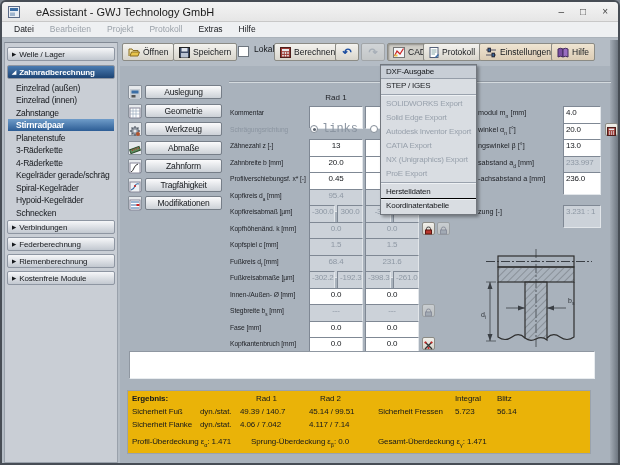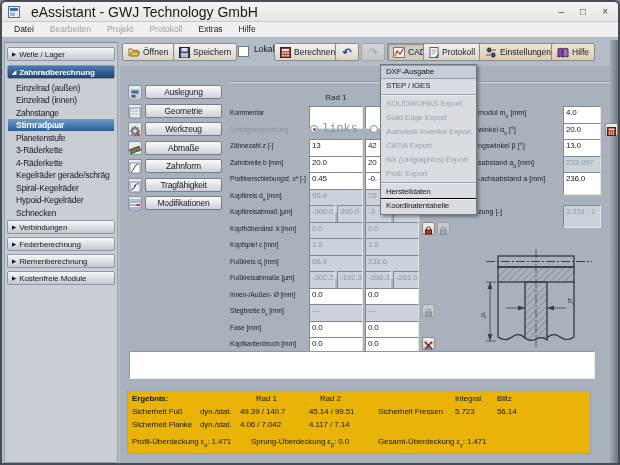--- a/index.html
+++ b/index.html
@@ -2,21 +2,21 @@
 <html lang="de"><head>
 <meta charset="utf-8">
 <style>
   html,body{margin:0;padding:0;background:#7d858f;font-family:"Liberation Sans",sans-serif;}
   *{box-sizing:border-box;}
   .window{position:relative;width:620px;height:465px;background:#b4bcc5;border:2px solid #474d55;
           border-radius:6px 6px 0 0;overflow:hidden;}
   
   .titlebar{position:absolute;left:0;top:0;width:100%;height:20px;background:linear-gradient(#f4f4f4,#e6e6e6);
             display:flex;align-items:center;padding:0 6px;border-bottom:1px solid #c8c8c8;}
-  .titlebar .title{font-size:14px;color:#1a1a1a;margin-left:11px;flex:1;white-space:nowrap;}
+  .titlebar .title{font-size:11px;color:#1a1a1a;margin-left:16px;flex:1;white-space:nowrap;}
   .wctl{display:flex;gap:16px;margin-right:4px;}
   .wctl span{font-size:10px;color:#444;line-height:18px;cursor:default;}
   .appicon{width:12px;height:12px;display:inline-block;}
   
   .menubar{position:absolute;left:0;top:20px;width:100%;height:16px;background:#eef0f2;
            border-bottom:1px solid #aab2ba;display:flex;align-items:center;padding-left:4px;}
   .menubar .mi{font-size:8.5px;color:#17191d;padding:0 8px;line-height:15px;}
   .menubar .mi.dis{color:#9aa1a9;}
   
   .sidebar{position:absolute;left:2px;top:40px;width:114px;height:421px;background:#c9ced5;
@@ -47,21 +47,21 @@
           background:linear-gradient(90deg,#a3abb5,#6e7680);}
   .navicon{position:absolute;left:126px;width:14px;height:14px;background:#e6e9ec;
            border:1px solid #89919b;border-radius:1px;}
   .navbtn{position:absolute;left:143px;width:77px;height:14px;background:linear-gradient(#fbfbfc,#ccd1d7);
           border:1px solid #767e88;border-radius:2px;font-size:8.5px;line-height:12px;text-align:center;
           color:#15181c;letter-spacing:-.2px;}
   .groupline{position:absolute;left:227px;top:79px;width:382px;height:1px;background:#8f97a1;
              box-shadow:0 1px 0 #d4dade;}
   .colhead{position:absolute;left:307px;top:91px;width:54px;text-align:center;font-size:8px;color:#1d1f24;}
   
-  .frow{position:absolute;left:228px;width:388px;height:13px;}
+  .frow{position:absolute;left:228px;width:388px;height:13px;text-align:center;}
   .flabel{position:absolute;left:0;line-height:13px;font-size:8px;color:#1d1f24;white-space:nowrap;
           transform:scaleX(.84);transform-origin:0 50%;letter-spacing:-.1px;}
   .flabel sub,.plabel sub{font-size:5.5px;}
   .flabel.dis{color:#8b95a1;}
   .field{position:absolute;top:0;height:23px;background:#fff;border:1px solid #7f8894;
          border-bottom-color:#e2e6ea;border-right-color:#e2e6ea;font-size:8px;color:#15181c;
          line-height:10px;padding:1px 2px;white-space:nowrap;overflow:hidden;letter-spacing:-.2px;}
   .field.dis{background:#ccd2d9;color:#8e98a4;}
   .f1{left:79px;width:54px}.f2{left:135px;width:54px}
   .f1a{left:79px;width:26px}.f1b{left:107px;width:26px}

